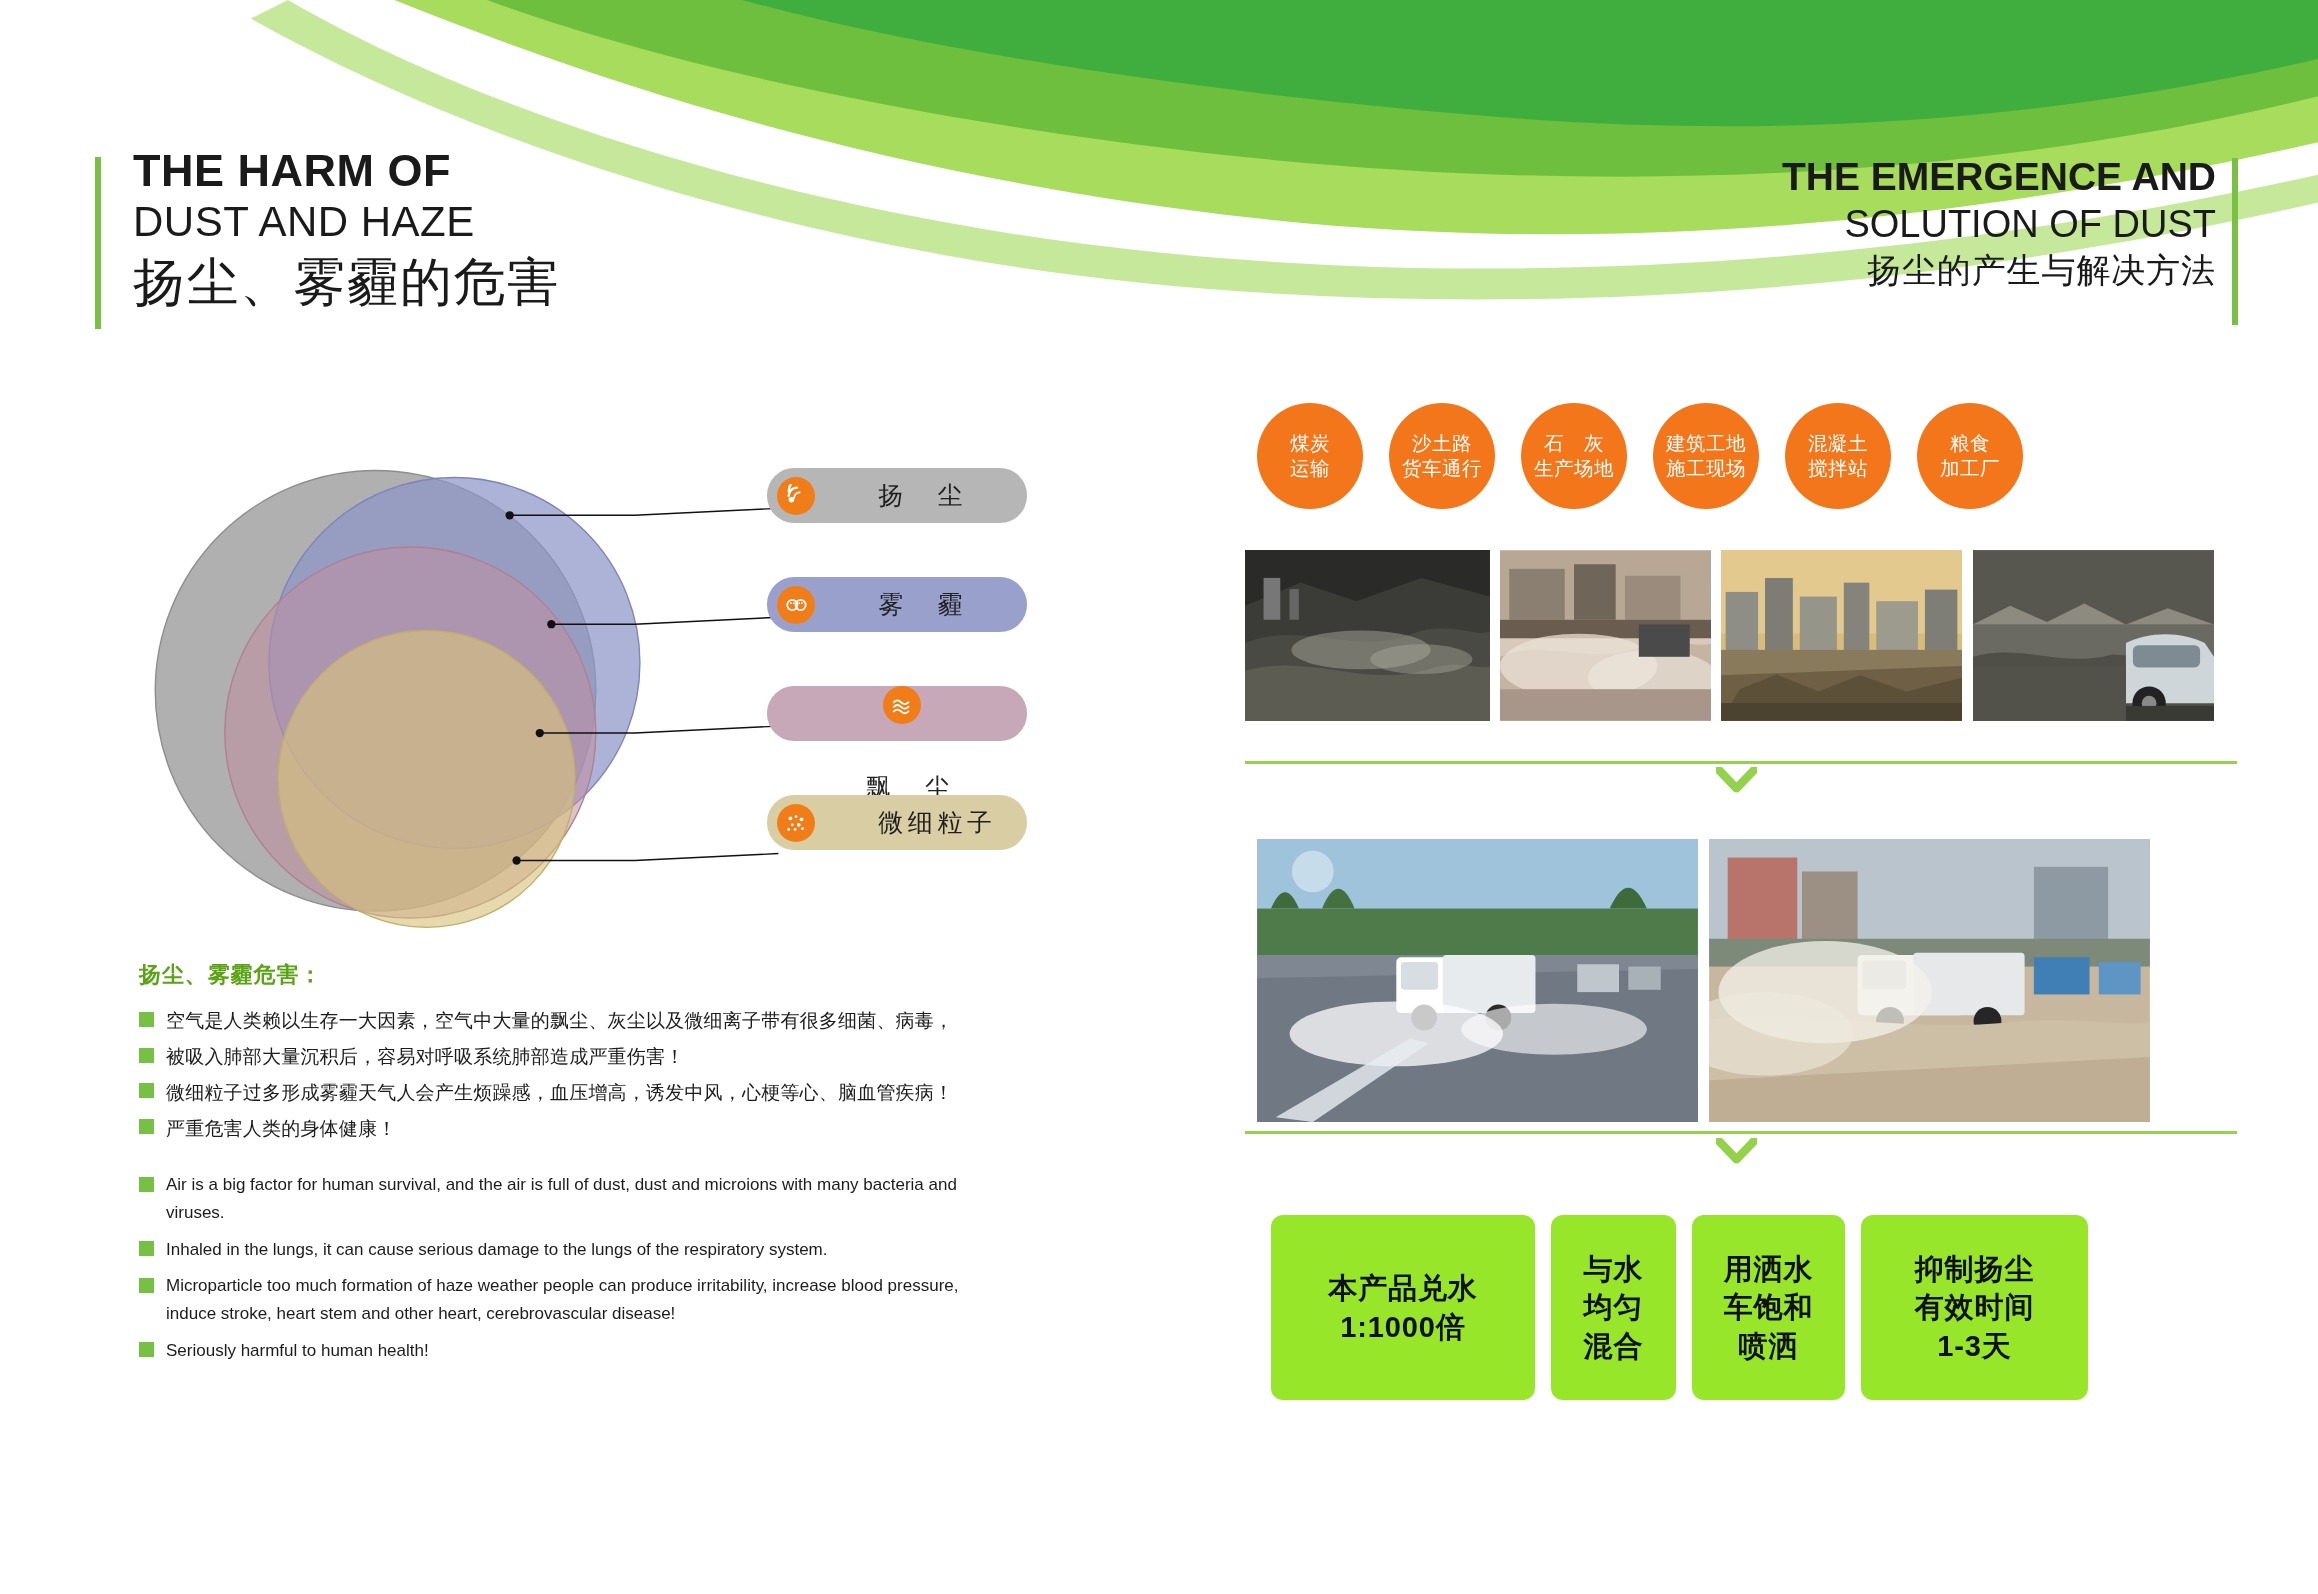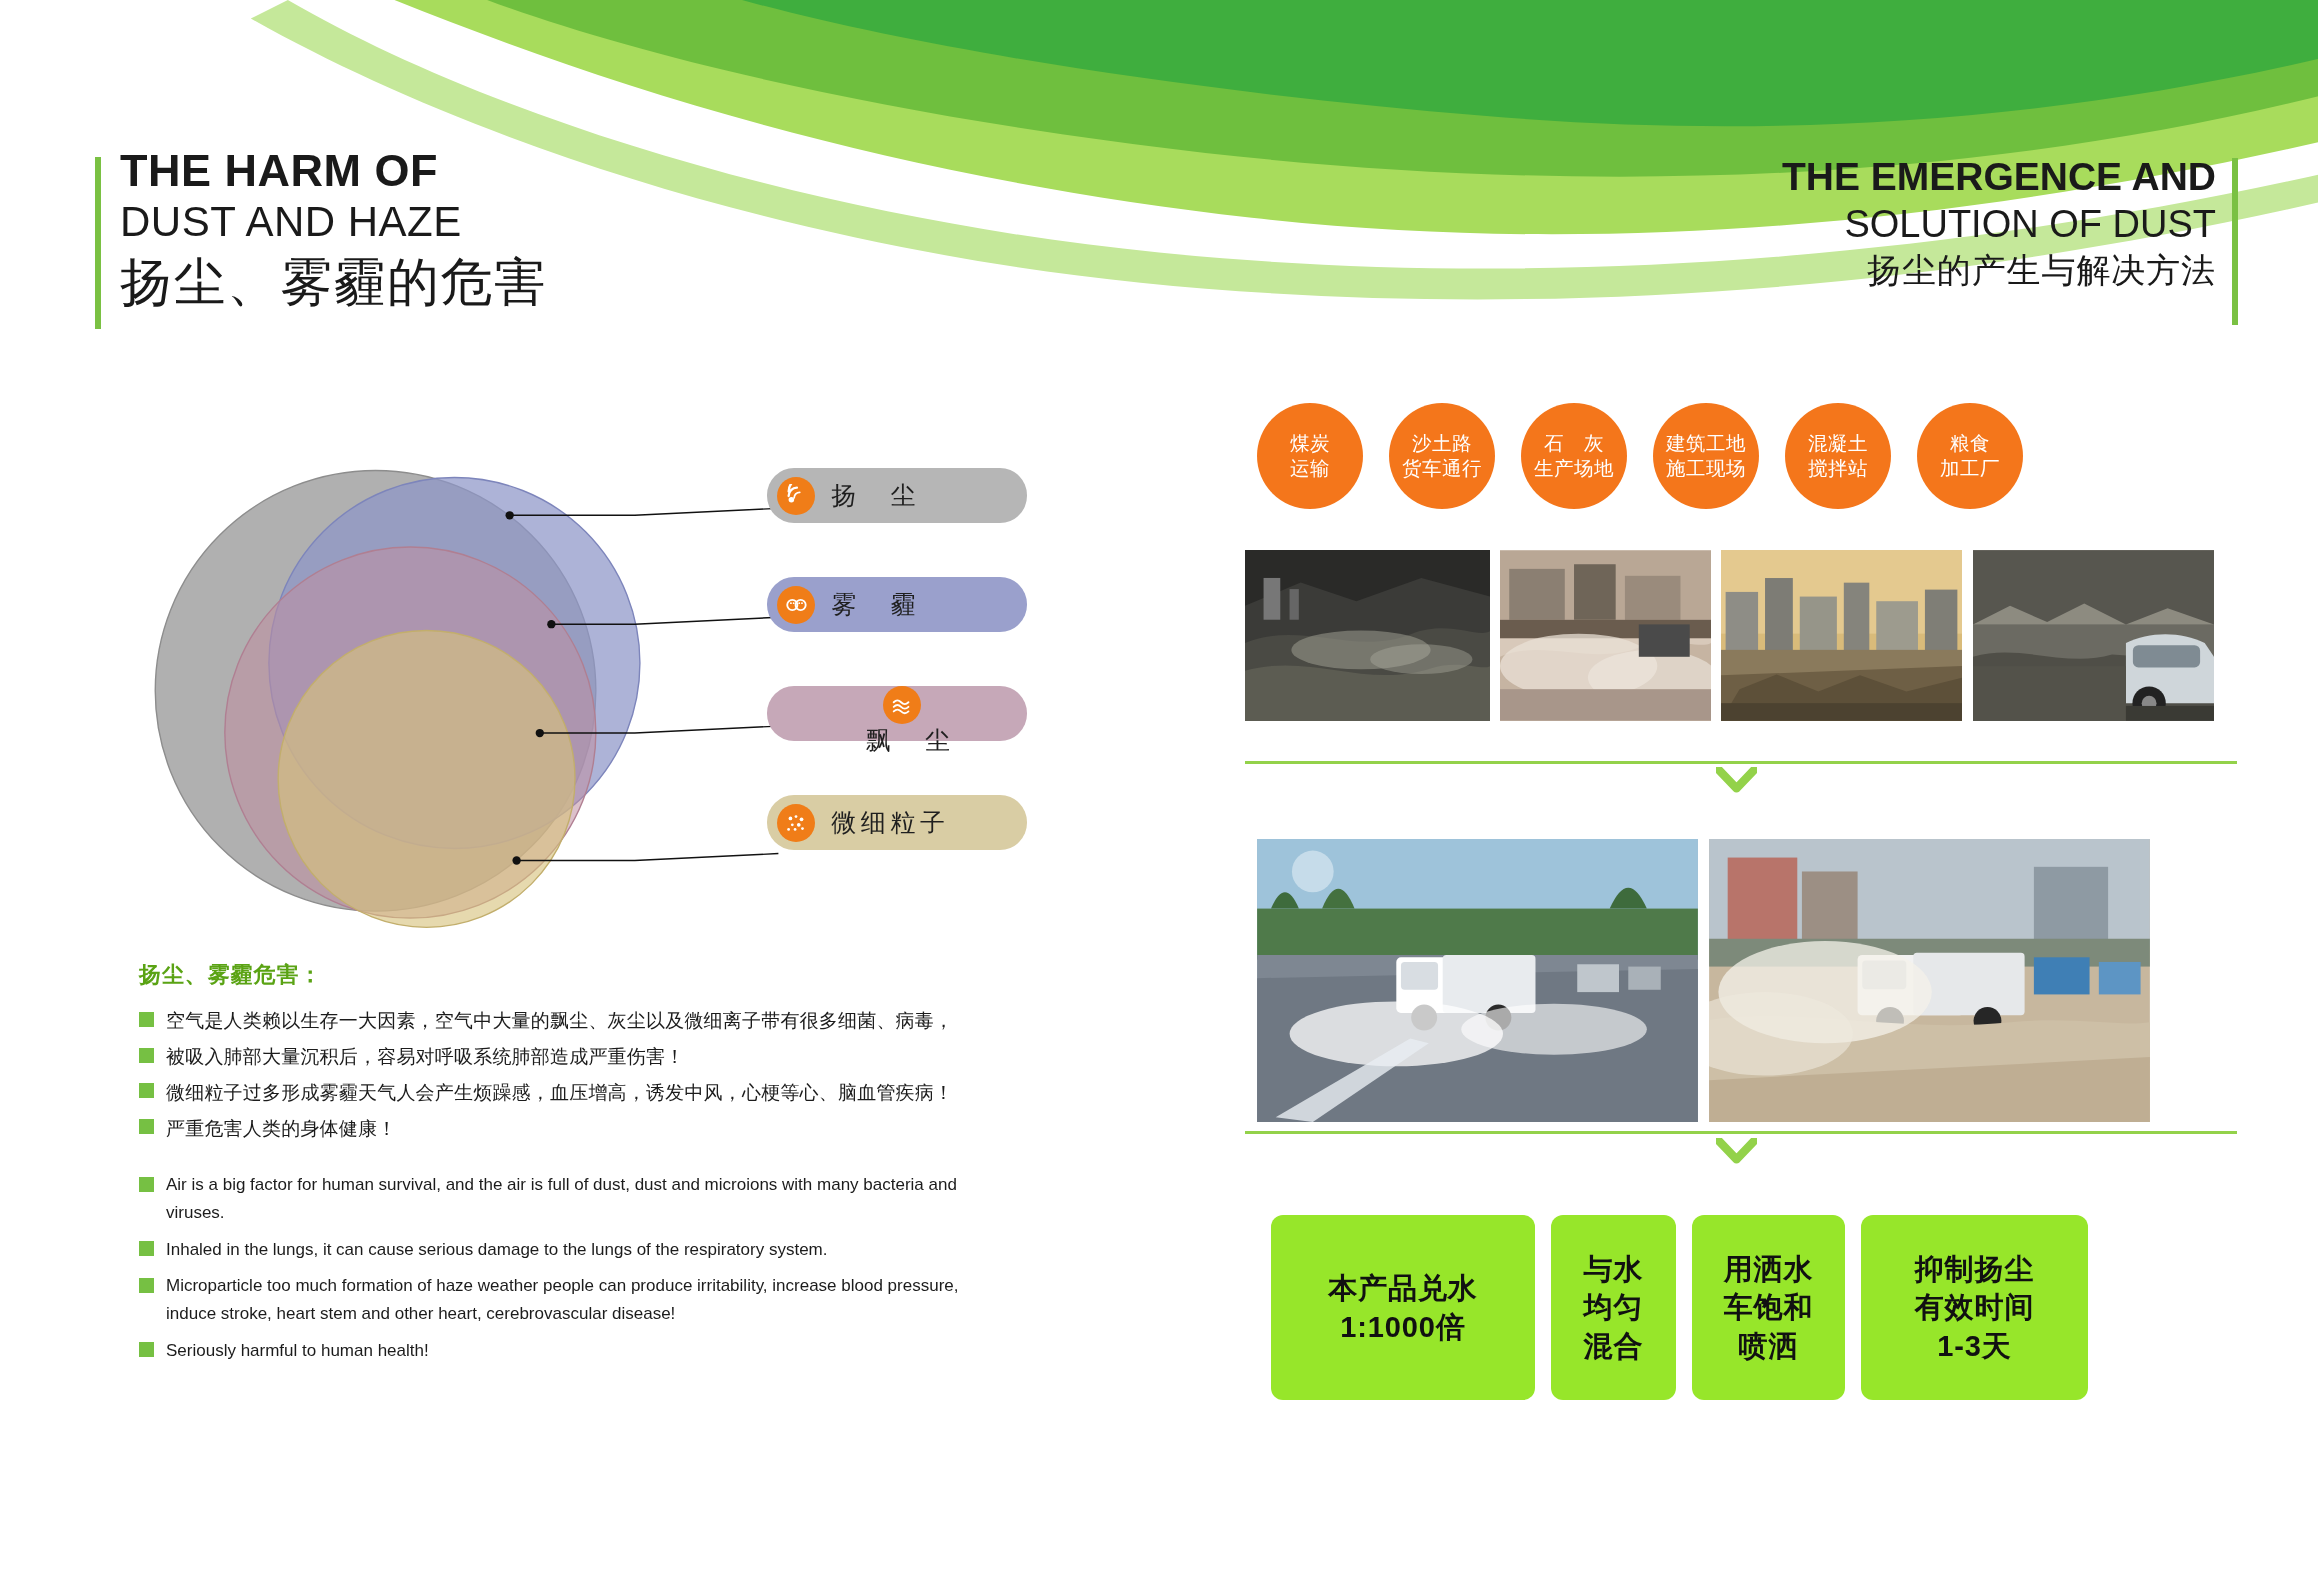--- a/index.html
+++ b/index.html
@@ -9,21 +9,21 @@
     font-family: "Liberation Sans", sans-serif;
     overflow: hidden;
   }
   .page { position: relative; width: 2333px; height: 1594px; background:#fff; }
 
   
   .swoosh { position:absolute; top:0; left:0; width:2333px; height:380px; overflow:hidden; pointer-events:none; }
   .swoosh svg { display:block; }
 
   
-  .left-title { position:absolute; left:95px; top:144px; padding-left:25px; }
+  .left-title { position:absolute; left:95px; top:144px; padding-left:38px; }
   .left-title:before {
     content:""; position:absolute; left:0; top:13px; width:6px; height:172px;
     background:#7ac143;
   }
   .tl-en1 { font-size:45px; font-weight:bold; color:#1a1a1a; letter-spacing:0.5px; line-height:1.18; }
   .tl-en2 { font-size:42px; font-weight:normal; color:#1a1a1a; letter-spacing:0.5px; line-height:1.2; }
   .tl-cn  { font-size:52px; color:#1a1a1a; line-height:1.35; letter-spacing:1.4px; }
 
   
   .right-title { position:absolute; right:95px; top:153px; padding-right:22px; text-align:right; }
@@ -36,21 +36,21 @@
   .tr-cn  { font-size:34px; color:#1a1a1a; line-height:1.4; letter-spacing:0.9px; }
 
   
   .venn { position:absolute; left:139px; top:445px; width:705px; height:538px; }
   .venn svg { display:block; }
 
   
   .legend { position:absolute; left:767px; top:468px; width:260px; }
   .pill {
     position:relative; height:55px; border-radius:27px; display:flex; align-items:center;
-    padding-left:10.2px; margin-bottom:54px;
+    padding-left:10.2px; margin-bottom:54px;gap:47px;
   }
   .pill .ico {
     width:38px; height:38px; border-radius:50%; background:#f07d18;
     display:flex; align-items:center; justify-content:center; flex:0 0 auto;
   }
   .pill .ico svg { display:block; }
   .pill .lbl { font-size:25px; color:#1f1f1f; margin-left:16px; letter-spacing:4.6px; }
   .pill-0 { background:#b6b6b6; }
   .pill-1 { background:#9aa0cc; }
   .pill-2 { background:#c6a8b8;flex-direction:column; }

